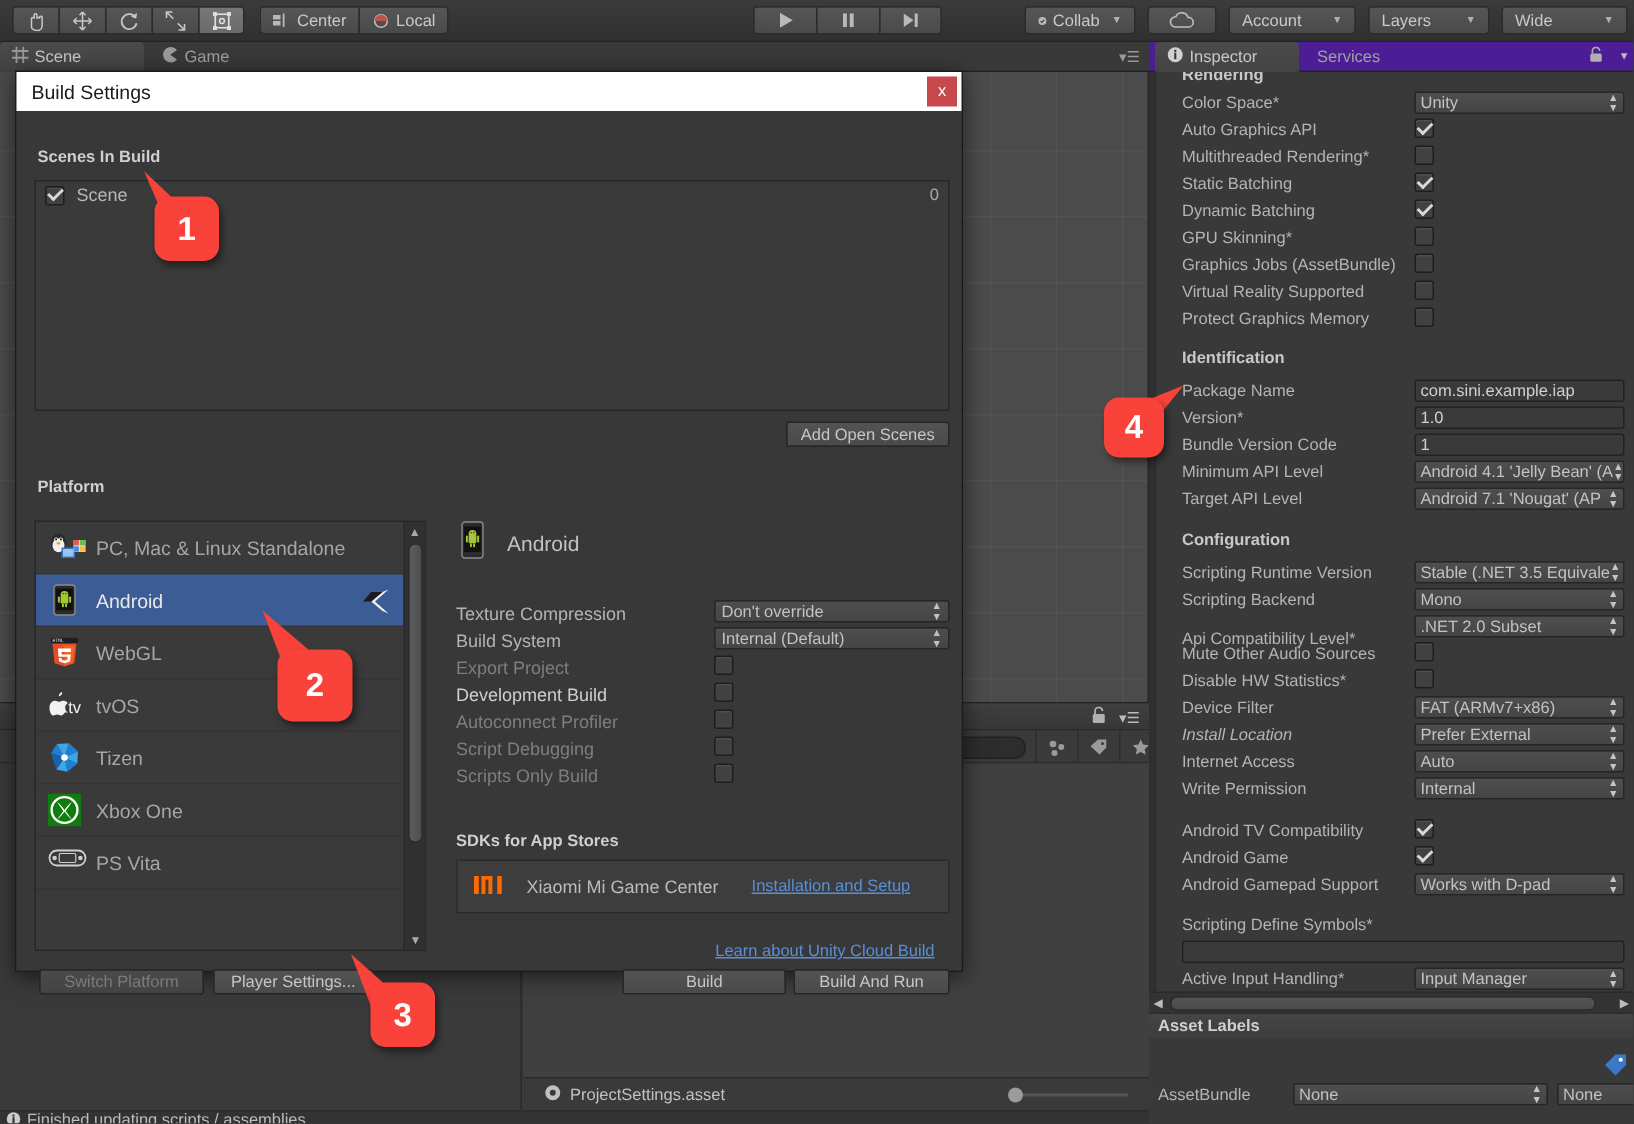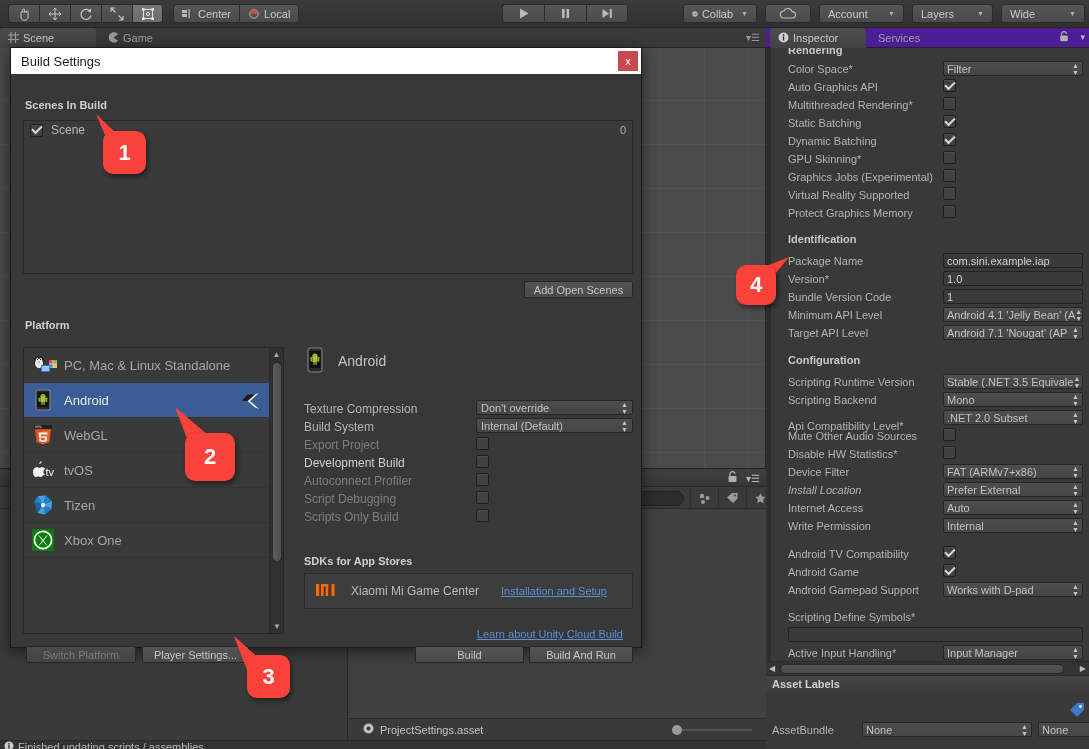--- a/index.html
+++ b/index.html
@@ -340,21 +340,21 @@
   <div class="inspector">
     <div class="insp-scrollbar-l"></div>
     <div class="insp-inner">
 
       <div class="sect-head" style="position:absolute;left:16px;top:-4px;">Rendering</div>
 
       <div class="row" style="left:16px;top:13px;">
           <span class="lbl">Color Space*</span>
         </div>
       <div class="popup" style="position:absolute;left:171px;top:13px;width:140px;">
-          <span>Filter</span>
+          <span>Unity</span>
           <span class="arrows">▲<br>▼</span>
         </div>
 
       <div class="row" style="left:16px;top:31px;">
           <span class="lbl">Auto Graphics API</span>
         </div>
       <div class="chk on" style="position:absolute;left:171px;top:31px;"></div>
 
       <div class="row" style="left:16px;top:49px;">
           <span class="lbl">Multithreaded Rendering*</span>
@@ -370,21 +370,21 @@
           <span class="lbl">Dynamic Batching</span>
         </div>
       <div class="chk on" style="position:absolute;left:171px;top:85px;"></div>
 
       <div class="row" style="left:16px;top:103px;">
           <span class="lbl">GPU Skinning*</span>
         </div>
       <div class="chk" style="position:absolute;left:171px;top:103px;"></div>
 
       <div class="row" style="left:16px;top:121px;width:155px;overflow:hidden;">
-          <span class="lbl">Graphics Jobs (Experimental)</span>
+          <span class="lbl">Graphics Jobs (AssetBundle)</span>
         </div>
       <div class="chk" style="position:absolute;left:171px;top:121px;"></div>
 
       <div class="row" style="left:16px;top:139px;">
           <span class="lbl">Virtual Reality Supported</span>
         </div>
       <div class="chk" style="position:absolute;left:171px;top:139px;"></div>
 
       <div class="row" style="left:16px;top:157px;">
           <span class="lbl">Protect Graphics Memory</span>
@@ -810,20 +810,31 @@
             <span class="icon-sq">
               <svg width="22" height="22" viewBox="0 0 22 22">
                 <rect x="0" y="0" width="22" height="22" fill="#107c10"></rect>
                 <circle cx="11" cy="11" r="8.6" fill="none" stroke="#fff" stroke-width="1.6"></circle>
                 <path d="M6 5.5c2.6 2.2 4 4 5 5.5 1-1.5 2.4-3.3 5-5.5-2.2 3.5-3.6 5.2-4.3 6.2.9 1.2 2.4 3 4.4 5.9-2.6-2.3-4.1-4.1-5.1-5.6-1 1.5-2.5 3.3-5.1 5.6 2-2.9 3.5-4.7 4.4-5.9C9.6 10.7 8.2 9 6 5.5z" fill="#fff"></path>
               </svg>
             </span>
             <span class="ic-label">Xbox One</span>
           </div>
 
+          <div class="plat-item">
+            <span class="icon-sq">
+              <svg width="26" height="16" viewBox="0 0 26 16">
+                <rect x="1" y="3" width="24" height="10" rx="5" fill="none" stroke="#cfcfcf" stroke-width="1.2"></rect>
+                <rect x="7.5" y="5" width="11" height="6" rx="0.8" fill="#3a3a3a" stroke="#cfcfcf" stroke-width="0.8"></rect>
+                <circle cx="4.4" cy="8" r="1.5" fill="#cfcfcf"></circle>
+                  <circle cx="21.6" cy="8" r="1.5" fill="#cfcfcf"></circle>
+              </svg>
+            </span>
+            <span class="ic-label">PS Vita</span>
+          </div>
         </div>
         <div class="plat-scroll">
           <div class="plat-scroll-arrow">▲</div>
           <div class="plat-scroll-thumb"></div>
           <div class="plat-scroll-arrow" style="position:absolute;bottom:0;width:14px;">▼</div>
         </div>
       </div>
 
       <div class="plat-detail">
         <div style="position:absolute;left:7px;top:0;display:flex;align-items:center;gap:12px;">

